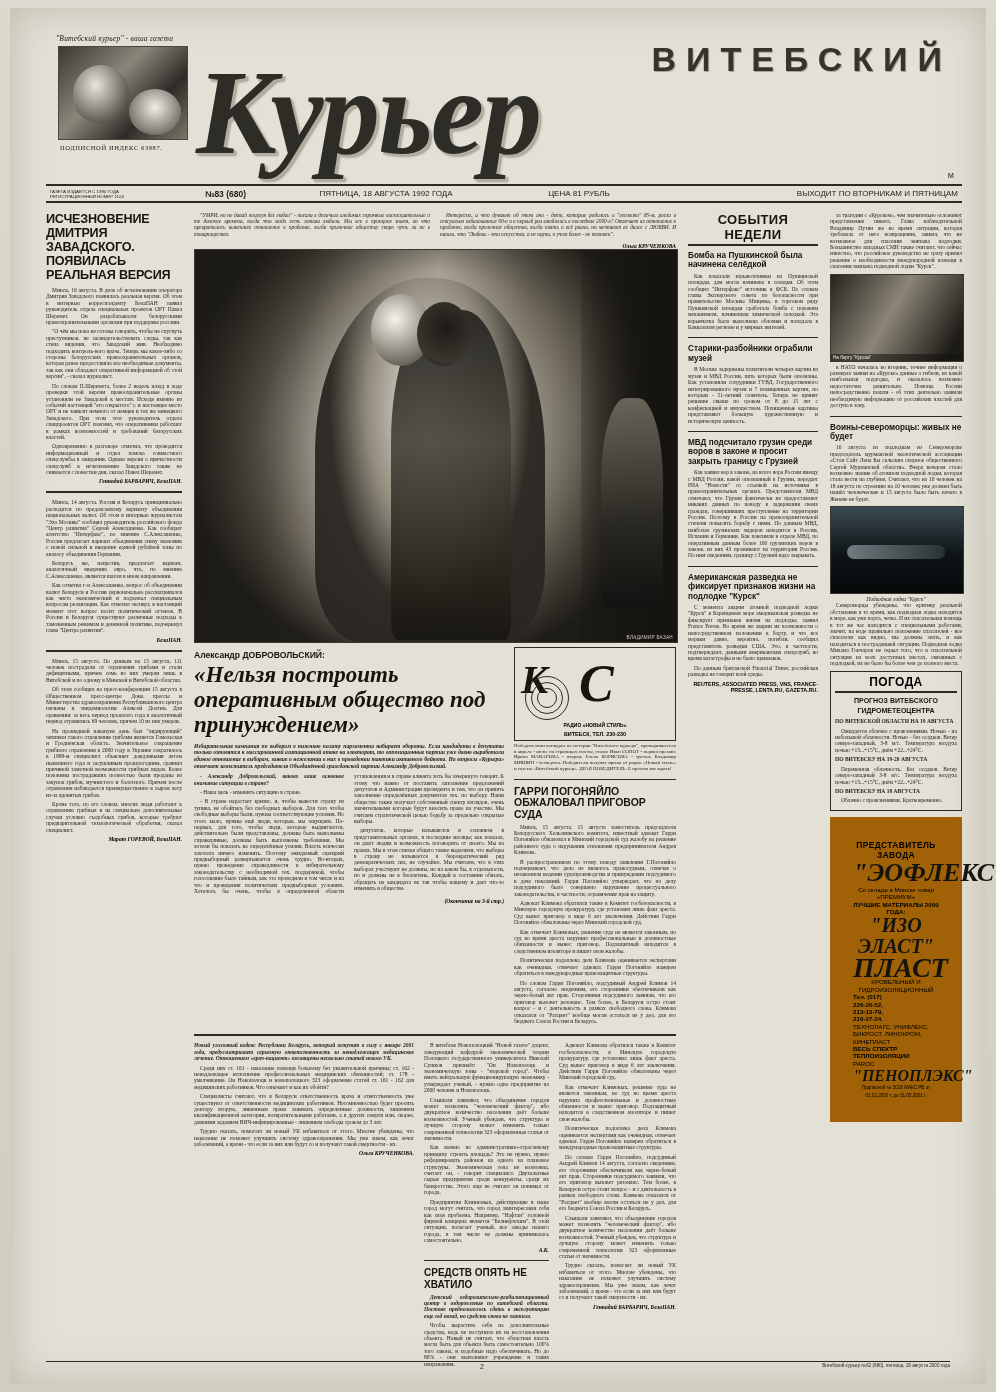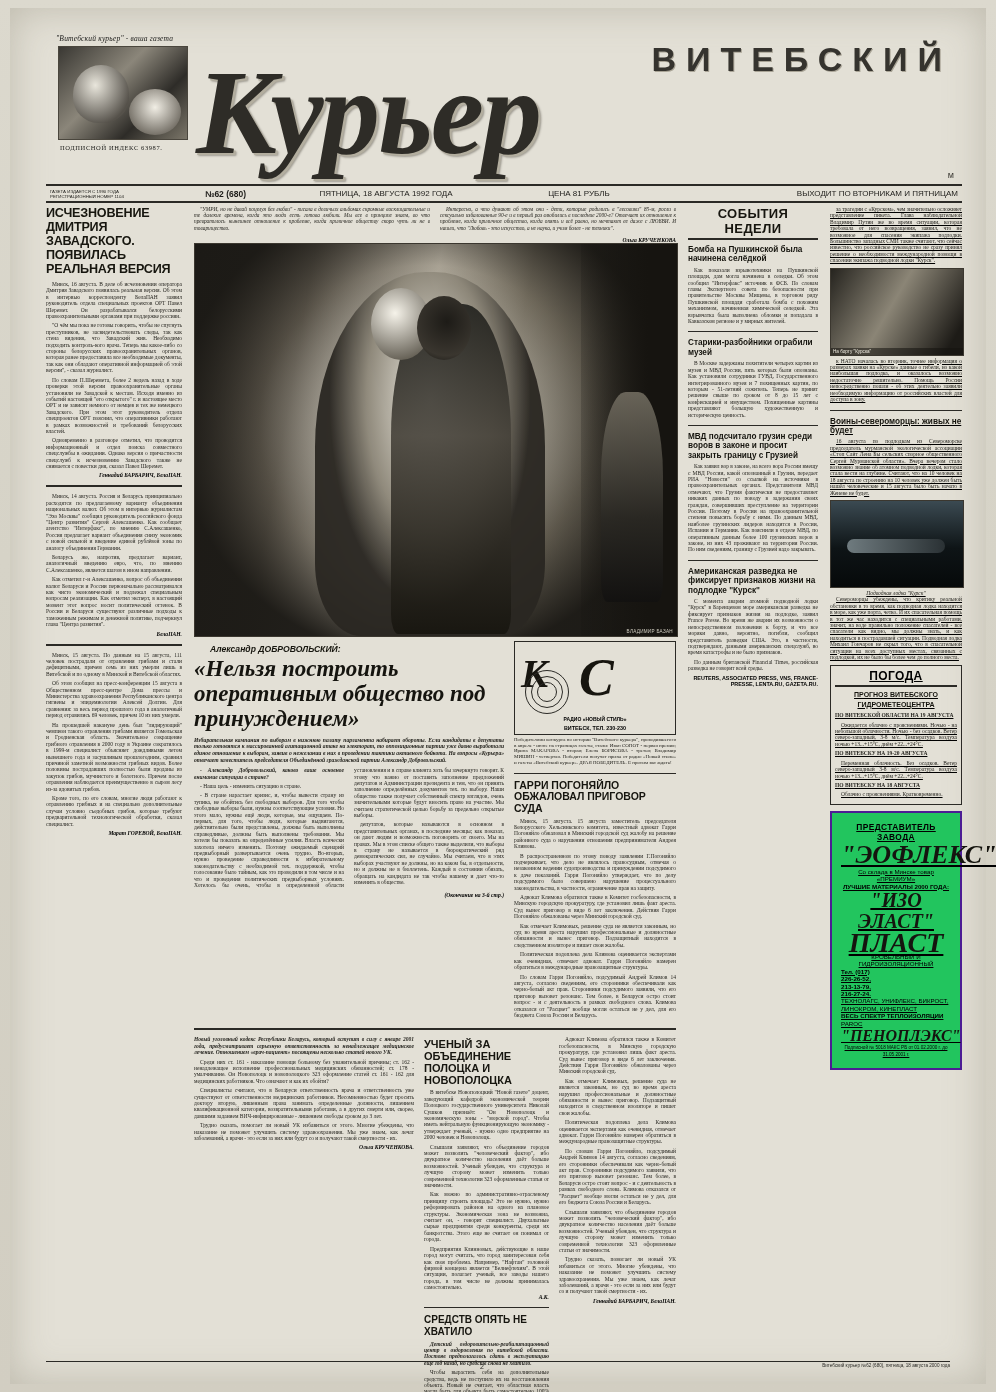--- a/index.html
+++ b/index.html
@@ -72,25 +72,25 @@
     font-family:"Liberation Sans",sans-serif;font-size:7.6px;color:#1d1c19;
   }
   .rulebar>div{padding:0 4px;white-space:nowrap;}
   .rb-reg{font-size:4.4px;line-height:5px;width:120px;}
   .rb-num{font-weight:700;font-size:8.5px;width:95px;text-align:center;}
   .rb-date{width:210px;text-align:center;font-size:8px;}
   .rb-price{width:160px;text-align:center;font-size:8px;}
   .rb-days{flex:1;text-align:right;font-size:8px;padding-right:6px;}
   
   .cols{position:absolute;left:36px;top:198px;width:916px;height:1160px;}
-  .col{position:absolute;top:0;}
+  .col{position:absolute;top:6px;}
   .c1{left:0;width:136px;}
   .c2{left:148px;width:482px;}
   .c3{left:642px;width:130px;}
-  .c4{left:784px;width:132px;text-decoration:underline;}
+  .c4{left:784px;width:132px;}
   .hl{
     font-family:"Liberation Sans",sans-serif;
     font-weight:700;color:#17160f;
     font-size:12.6px;line-height:14px;letter-spacing:-.2px;
     text-transform:uppercase;margin:0 0 5px 0;
   }
   .body-txt{
     font-size:5.5px;line-height:6.4px;text-align:justify;color:#201f1a;
     -webkit-hyphens:auto;hyphens:auto;
   }
@@ -139,21 +139,21 @@
   .pm-rtfig{
     position:absolute;right:14px;top:148px;width:62px;height:210px;
     background:linear-gradient(180deg,#6f6a5e,#2b2924 60%,#121110);
     border-radius:40% 40% 10% 10%;
     opacity:.92;
   }
   .pm-credit{
     position:absolute;right:4px;bottom:2px;font-size:4.6px;color:#cfcbbf;
     letter-spacing:.3px;font-family:"Liberation Sans",sans-serif;
   }
-  .kicker{font-family:"Liberation Sans",sans-serif;font-size:8.6px;font-weight:700;color:#17160f;margin:3px 0 2px 16px;font-style:italic;}
+  .kicker{font-family:"Liberation Sans",sans-serif;font-size:8.6px;font-weight:700;color:#17160f;margin:3px 0 2px 0;}
   .bighead{
     font-family:"Liberation Serif",serif;font-weight:700;font-style:italic;
     font-size:23px;line-height:25px;color:#15140f;margin:0 0 6px 0;
   }
   .lede{font-size:5.6px;line-height:6.6px;text-align:justify;color:#1e1d18;}
   .topquote{font-size:5.3px;line-height:6.2px;text-align:justify;font-style:italic;color:#201f1a;}
   .topquote p{margin:0 0 3px 0;text-indent:6px;}
   .twocol{column-count:2;column-gap:10px;}
   
   .secthead{
@@ -206,22 +206,22 @@
     font-family:"Liberation Sans",sans-serif;font-size:5.4px;font-weight:700;
   }
   
   .box{border:1px solid #2b2a26;padding:3px 4px;margin-top:5px;}
   .box-title{
     font-family:"Liberation Sans",sans-serif;font-weight:700;font-size:12px;
     text-align:center;letter-spacing:.4px;border-bottom:2px solid #2b2a26;
     padding-bottom:2px;margin:0 0 3px 0;
   }
   .ad{
-    border:2px solid #4c1d95;margin-top:6px;padding:9px;position:relative;
-    background:#22c55e;
+    border:2px solid #a16207;margin-top:6px;padding:21px;position:relative;
+    background:#a16207;
   }
   .ad-brand{
     font-family:"Liberation Sans",sans-serif;font-weight:700;font-size:13px;
     text-align:center;letter-spacing:.4px;
   }
   .ad-big{
     font-family:"Liberation Serif",serif;font-weight:700;font-style:italic;
     font-size:26px;text-align:center;line-height:26px;color:#15140f;
   }
   .ad-line{font-family:"Liberation Sans",sans-serif;font-size:6.2px;line-height:7.4px;}
@@ -250,21 +250,21 @@
     <div class="mh-photo"></div>
     <div class="mh-index">ПОДПИСНОЙ ИНДЕКС 63987.</div>
     <div class="mh-sup">ВИТЕБСКИЙ</div>
     <div class="mh-title">Курьер</div>
     <div class="mh-m">м</div>
   </div>
 
   <div class="rulebar">
     <div class="rb-reg" style="white-space:pre-line">ГАЗЕТА ИЗДАЕТСЯ С 1990 ГОДА
 РЕГИСТРАЦИОННЫЙ НОМЕР 1104</div>
-    <div class="rb-num">№62 (680)</div>
+    <div class="rb-num">№83 (680)</div>
     <div class="rb-date">ПЯТНИЦА, 18 АВГУСТА 1992 ГОДА</div>
     <div class="rb-price">ЦЕНА 81 РУБЛЬ</div>
     <div class="rb-days">ВЫХОДИТ ПО ВТОРНИКАМ И ПЯТНИЦАМ</div>
   </div>
 
   <div class="cols">
 
     <div class="col c1">
       <div class="hl">ИСЧЕЗНОВЕНИЕ ДМИТРИЯ ЗАВАДСКОГО. ПОЯВИЛАСЬ РЕАЛЬНАЯ ВЕРСИЯ</div>
       <div class="body-txt">
@@ -365,21 +365,20 @@
         <div style="width:220px;">
           <div class="body-txt" style="font-style:italic;font-weight:700;margin-bottom:3px;">Новый уголовный кодекс Республики Беларусь, который вступит в силу с январе 2001 года, предусматривает серьезную ответственность за ненадлежащее медицинское лечение. Отношением «врач-пациент» посвящены несколько статей нового УК.</div>
           <div class="body-txt">
             <p>Среди них ст. 161 - наказание помощи больному без уважительной причины; ст. 162 - ненадлежащее исполнение профессиональных медицинских обязанностей; ст. 178 - умалчивание. Он Новополоцк и новополоцкого 323 оформление статей ст. 161 - 162 для медицинских работников. Что означают и как их обойти?</p>
             <p>Специалисты считают, что в Беларуси ответственность врача и ответственность уже существуют от ответственности медицинских работников. Несомненностью будет просить доктору вторую, лишенным права занимать определенные должности, лишением квалификационной категории, возвратительными работами, а в других смерти или, скорее, давшими заданием ВИЧ-инфицированные - лишением свободы сроком до 3 лет.</p>
             <p>Трудно сказать, помогает ли новый УК избавиться от этого. Многие убеждены, что наказание не поможет улучшить систему здравоохранения. Мы уже знаем, как лечат заболеваний, а врачи - это если за них или будут со и получают такой смертности - их.</p>
           </div>
           <div class="sign">Ольга КРУЧЕНКОВА.</div>
         </div>
         <div style="width:125px;">
-          <div class="inline-head" style="font-size:11px;line-height:12px;">УЧЕНЫЙ ЗА ОБЪЕДИНЕНИЕ ПОЛОЦКА И НОВОПОЛОЦКА</div>
           <div class="body-txt">
             <p>В витебске Новополоцкий "Новой газете" доцент, заведующий кафедрой экономической теории Полоцкого государственного университета Николай Сушков признаёт: "Он Новополоцк и экономическую зоны - "морской город". Чтобы иметь нейтральную функционирующую экономику - утверждает ученый, - нужно одно предприятие на 2000 человек и Новополоцк.</p>
             <p>Слышали заявляют, что объединение городов может позволить "человеческий фактор", ибо двукратное количество населения даёт больше возможностей. Ученый убежден, что структура и лучшую сторону может изменить только современной технологии 323 оформленные статьи от значимости.</p>
             <p>Как можно по административно-отраслевому принципу строить площадь? Это не нужно, нужно реформировать районов на одного на плановое структуры. Экономическая зона не возможна, считает он, - говорит специалист. Двухальтные сырые предприятия среди конкуренты, среди их банкротства. Этого еще не считает он понимал от города.</p>
             <p>Предприятия Клинновых, действующие в наше город могут считать, что город заинтересован себя как своя проблема. Например, "Нафтан" головной фирмой концерна является "Белнефтехим". В этой ситуации, полагает ученый, все заводы нашего города, в том числе не должны принималась самостоятельно.</p>
           </div>
           <div class="sign">А.К.</div>
           <div class="dline"></div>
           <div class="inline-head" style="font-size:10px;line-height:12px;">СРЕДСТВ ОПЯТЬ НЕ ХВАТИЛО</div>
           <div class="body-txt">

